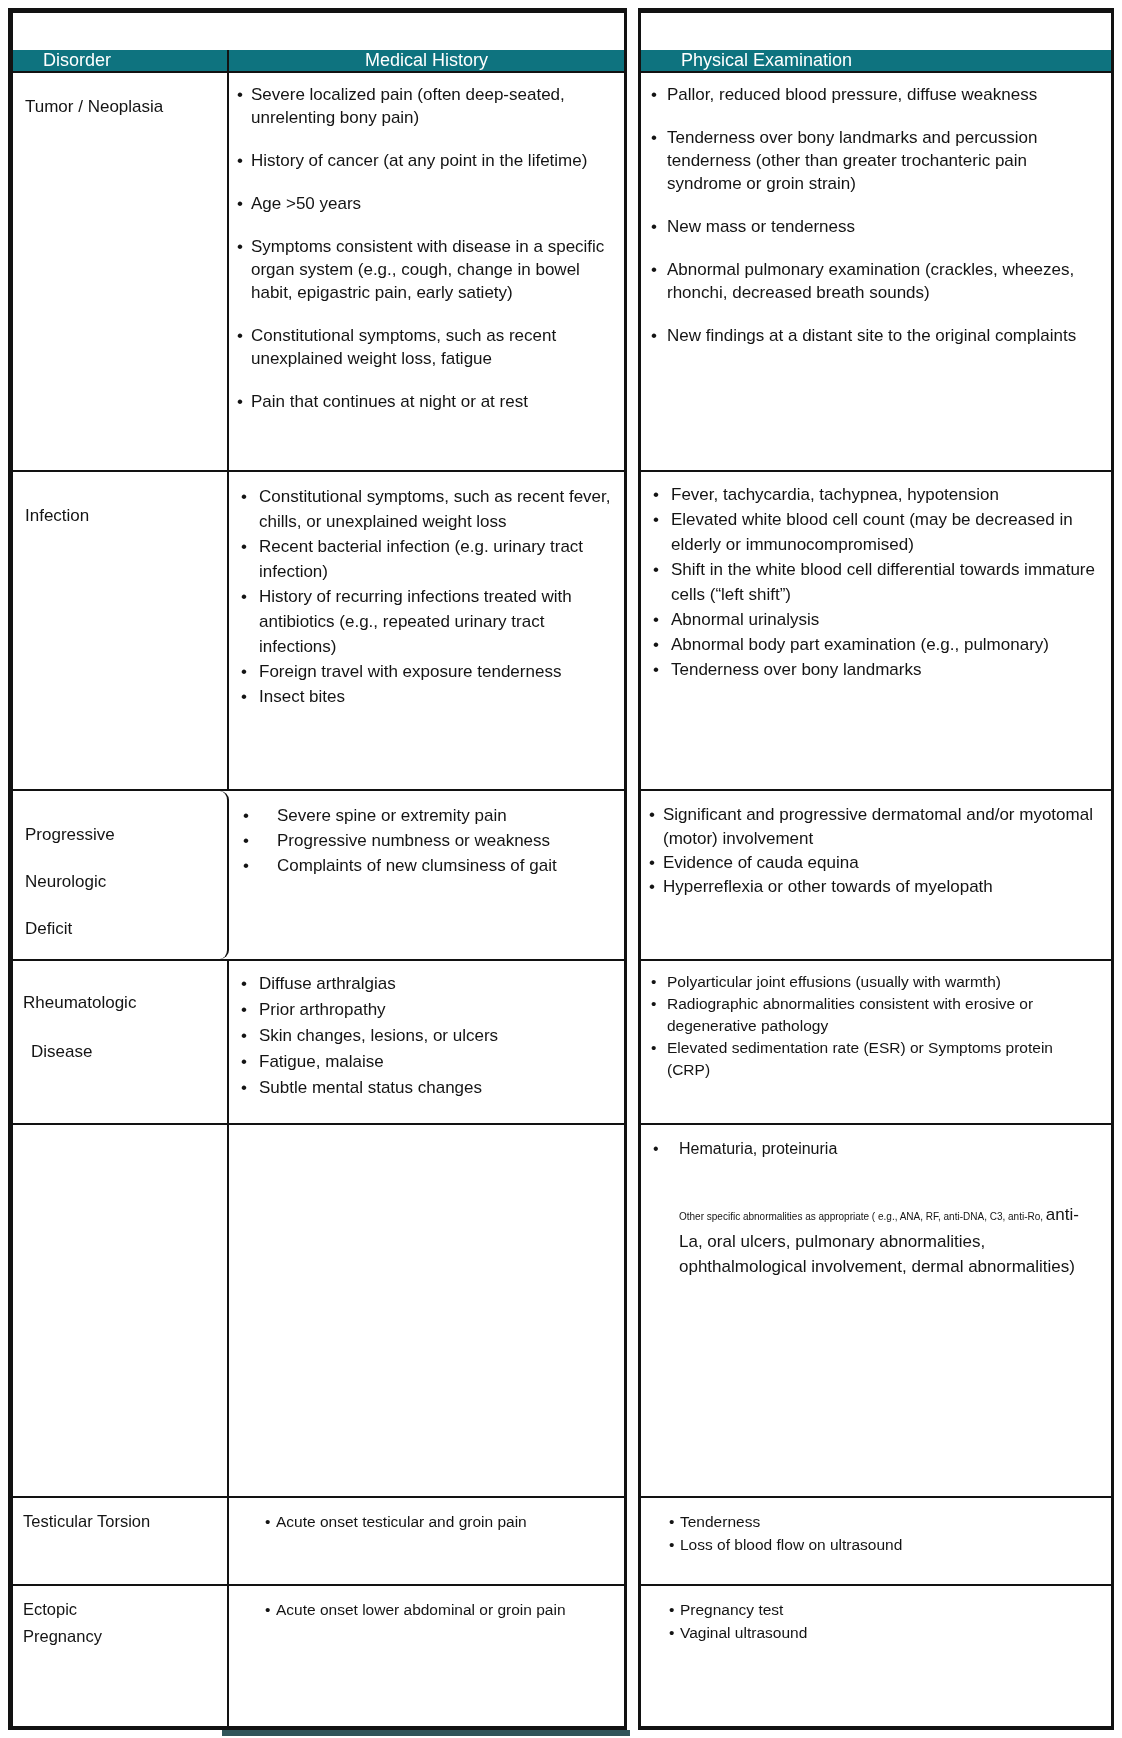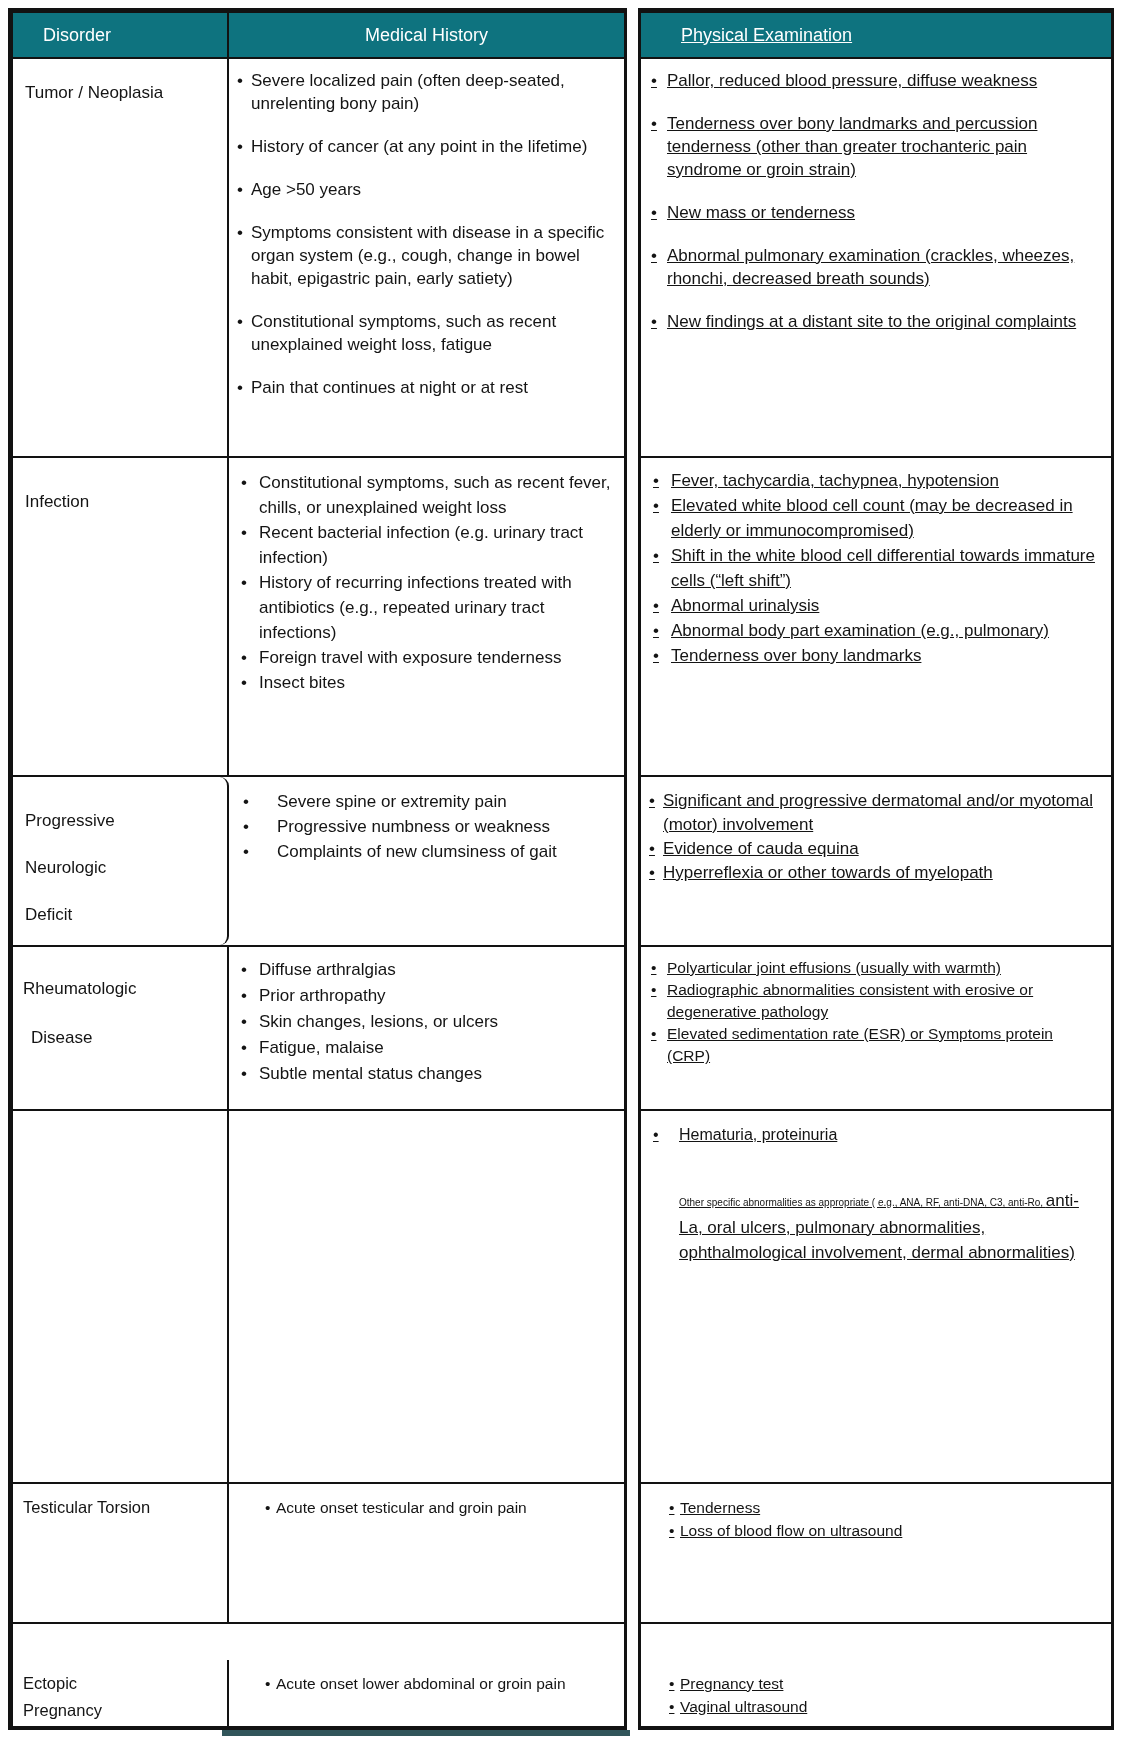--- a/index.html
+++ b/index.html
@@ -6,30 +6,30 @@
   .page{position:relative;width:1122px;height:1738px;background:#ffffff;overflow:hidden;
         font-family:"Liberation Sans","DejaVu Sans",sans-serif;color:#141414;}
 
   .tbl{position:absolute;top:8px;box-sizing:border-box;background:#ffffff;
        border:3px solid #121212;border-top-width:5px;border-bottom-width:4px;
        display:flex;flex-direction:column;}
   .tbl-left{left:8px;width:619px;height:1722px;border-left-width:5px;}
   .tbl-right{left:638px;width:476px;height:1722px;}
 
   .trow{display:flex;box-sizing:border-box;border-bottom:2px solid #121212;flex-shrink:0;}
-  .trow.last{border-bottom:none;flex:1;margin-top:36px;}
-
-  .hdr{height:46px;}
+  .trow.last{border-bottom:none;flex:1;}
+
+  .hdr{height:60px;align-items:flex-end;}
   .h-r1{height:399px;} .h-r2{height:319px;} .h-r3{height:170px;}
-  .h-r4{height:164px;} .h-r5{height:373px;} .h-r6{height:140px;}
+  .h-r4{height:164px;} .h-r5{height:373px;} .h-r6{height:88px;}
 
   .cell{box-sizing:border-box;overflow:hidden;}
   .cell-disorder{width:216px;flex-shrink:0;border-right:2px solid #121212;}
   .cell-mh{flex:1;}
-  .cell-pe{flex:1;text-decoration:underline;}
+  .cell-pe{flex:1;}
 
   .hdr .cell{color:#ffffff;font-size:18px;display:flex;align-items:center;}
   .hdr-bg{background:#0E737F;}
   .hdr .cell-disorder{padding-left:30px;}
   .hdr .cell-mh{justify-content:center;}
   .hdr .cell-pe{padding-left:40px;}
 
   .body-cell{font-size:17px;line-height:23px;}
 
   .bullet-item{display:flex;align-items:flex-start;}

